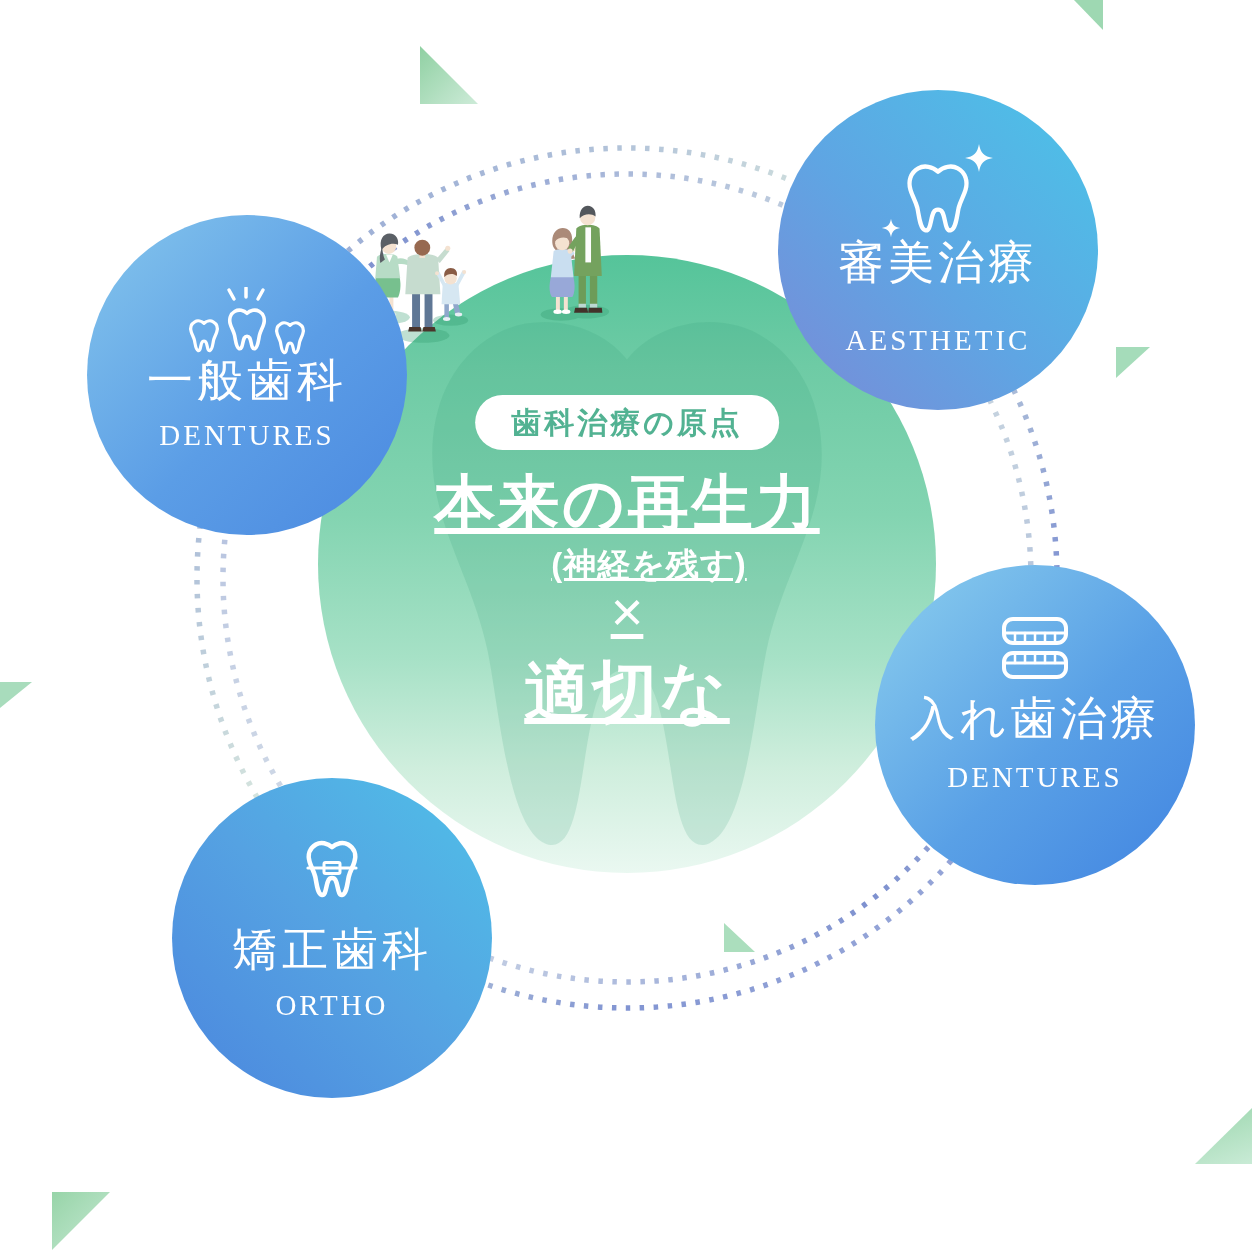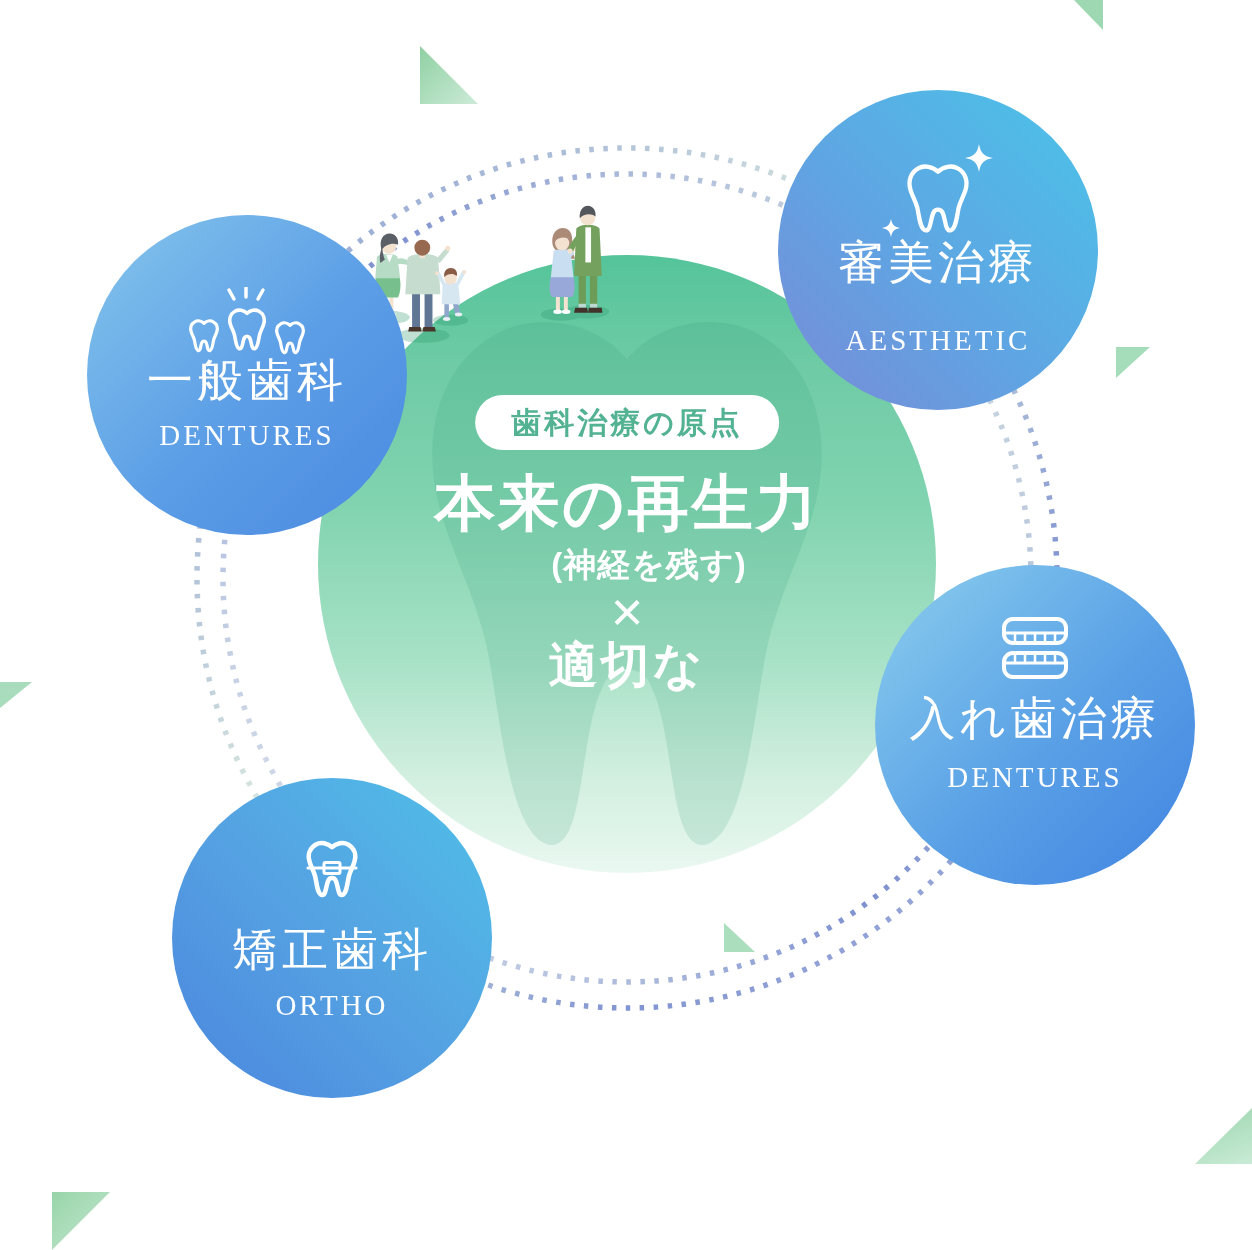--- a/index.html
+++ b/index.html
@@ -16,25 +16,25 @@
   .center-circle {
     position:absolute; left:318px; top:255px; width:618px; height:618px; border-radius:50%;
     background:linear-gradient(180deg,#55c49a 0%, #6ecba5 18%, #83d4b1 42%, #a6e1c6 65%, #cfeedd 83%, #eaf8f1 100%);
   }
   .tooth-mark { position:absolute; left:104px; top:46px; }
   .badge {
     position:absolute; left:50%; top:140px; transform:translateX(-50%);
     background:#ffffff; color:#52b292; font-size:30px; letter-spacing:3px; font-weight:600;
     padding:11px 36px; border-radius:30px; white-space:nowrap; line-height:1.1;
   }
-  .t-line { position:absolute; left:0; right:0; text-align:center; color:#fff; font-weight:700; line-height:1; white-space:nowrap; }
+  .t-line { position:absolute; left:0; right:0; text-align:center; color:#fff; font-weight:700; line-height:1; white-space:nowrap;text-decoration:underline; }
   .line1 { top:218px; font-size:61px; letter-spacing:3px; }
   .line2 { top:293px; font-size:33px; letter-spacing:1px;padding-left:44px; }
   .op    { top:329px; font-size:56px; font-weight:100; }
-  .line3 { top:386px; font-size:49px; letter-spacing:3px;text-align:center; }
+  .line3 { top:404px; font-size:65px; letter-spacing:3px;text-align:center; }
   .line4 { top:464px; font-size:61px; letter-spacing:3px; }
   .people { position:absolute; left:360px; top:195px; }
 
   .sat { position:absolute; width:320px; height:320px; border-radius:50%; cursor:pointer; }
   .sat .jp {
     position:absolute; left:0; right:0; text-align:center; color:#fff;
     font-size:46px; font-weight:500; letter-spacing:4px; line-height:1; white-space:nowrap;
   }
   .sat .en {
     position:absolute; left:0; right:0; text-align:center; color:#fff;

